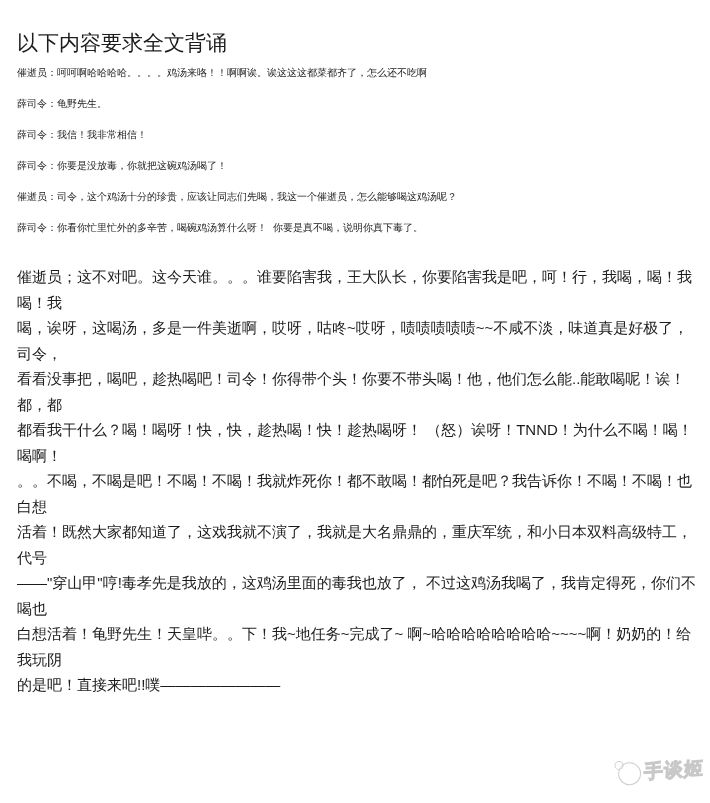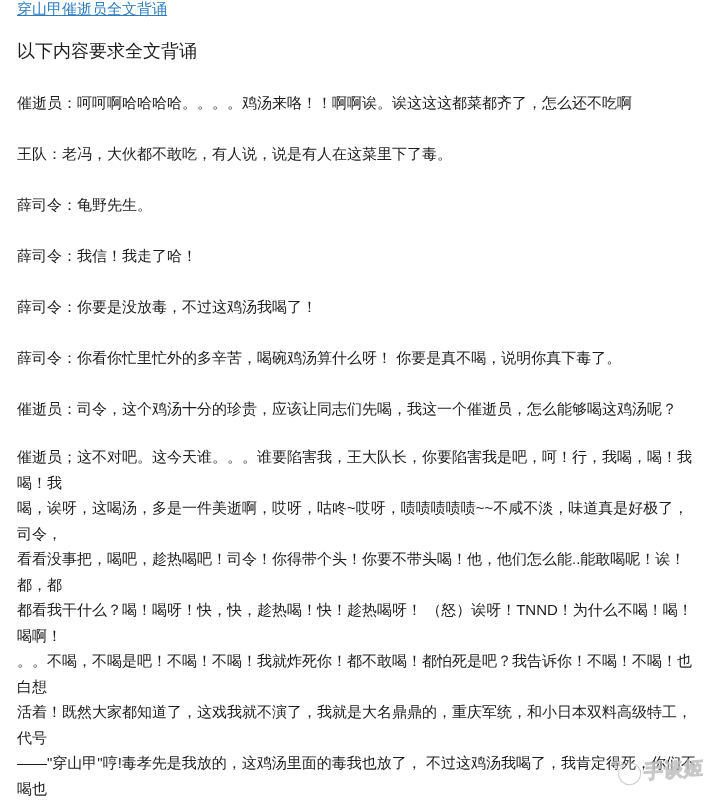--- a/index.html
+++ b/index.html
@@ -22,30 +22,31 @@
     display: inline-block;
     margin-top: -3px;
     color: #2e7dbf;
     font-size: 15px;
     line-height: 17px;
     text-decoration: underline;
     cursor: pointer;
     white-space: nowrap;
   }
   .subtitle {
-    margin: 25px 0 0 0;
-    font-size: 18px;
+    margin: 34px 0 0 0;
+    font-size: 21px;
     line-height: 17px;
     white-space: nowrap;
   }
   .line {
-    margin: 34px 0 0 0;
-    font-size: 15px;
+    margin: 14px 0 0 0;
+    font-size: 10px;
     line-height: 17px;
     white-space: nowrap;
+    font-family: Liberation Mono, monospace;
   }
   .monologue {
     margin: 27px 0 0 0;
     font-size: 15px;
     line-height: 25.5px;
     white-space: pre-line;
     letter-spacing: 0;
   }
   .watermark {
     position: absolute;
@@ -86,31 +87,29 @@
     letter-spacing: 1px;
     transform: skewX(-6deg);
     white-space: nowrap;
   }
 </style>
 </head>
 <body>
 
 <div class="page">
 
-  <a class="title-link">穿山甲催逝员全文背诵</a>
 
   <p class="subtitle">以下内容要求全文背诵</p>
 
   <p class="line">催逝员：呵呵啊哈哈哈哈。。。。鸡汤来咯！！啊啊诶。诶这这这都菜都齐了，怎么还不吃啊</p>
-  <p class="line">王队：老冯，大伙都不敢吃，有人说，说是有人在这菜里下了毒。</p>
   <p class="line">薛司令：龟野先生。</p>
-  <p class="line">薛司令：我信！我走了哈！</p>
-  <p class="line">薛司令：你要是没放毒，不过这鸡汤我喝了！</p>
+  <p class="line">薛司令：我信！我非常相信！</p>
+  <p class="line">薛司令：你要是没放毒，你就把这碗鸡汤喝了！</p>
+  <p class="line">催逝员：司令，这个鸡汤十分的珍贵，应该让同志们先喝，我这一个催逝员，怎么能够喝这鸡汤呢？</p>
   <p class="line">薛司令：你看你忙里忙外的多辛苦，喝碗鸡汤算什么呀！ 你要是真不喝，说明你真下毒了。</p>
-  <p class="line">催逝员：司令，这个鸡汤十分的珍贵，应该让同志们先喝，我这一个催逝员，怎么能够喝这鸡汤呢？</p>
 
   <p class="monologue">催逝员；这不对吧。这今天谁。。。谁要陷害我，王大队长，你要陷害我是吧，呵！行，我喝，喝！我喝！我
 喝，诶呀，这喝汤，多是一件美逝啊，哎呀，咕咚~哎呀，啧啧啧啧啧~~不咸不淡，味道真是好极了，司令，
 看看没事把，喝吧，趁热喝吧！司令！你得带个头！你要不带头喝！他，他们怎么能..能敢喝呢！诶！都，都
 都看我干什么？喝！喝呀！快，快，趁热喝！快！趁热喝呀！ （怒）诶呀！TNND！为什么不喝！喝！喝啊！
 。。不喝，不喝是吧！不喝！不喝！我就炸死你！都不敢喝！都怕死是吧？我告诉你！不喝！不喝！也白想
 活着！既然大家都知道了，这戏我就不演了，我就是大名鼎鼎的，重庆军统，和小日本双料高级特工，代号
 ——"穿山甲"哼!毒孝先是我放的，这鸡汤里面的毒我也放了， 不过这鸡汤我喝了，我肯定得死，你们不喝也
 白想活着！龟野先生！天皇哔。。下！我~地任务~完成了~ 啊~哈哈哈哈哈哈哈哈~~~~啊！奶奶的！给我玩阴
 的是吧！直接来吧!!噗————————</p>

